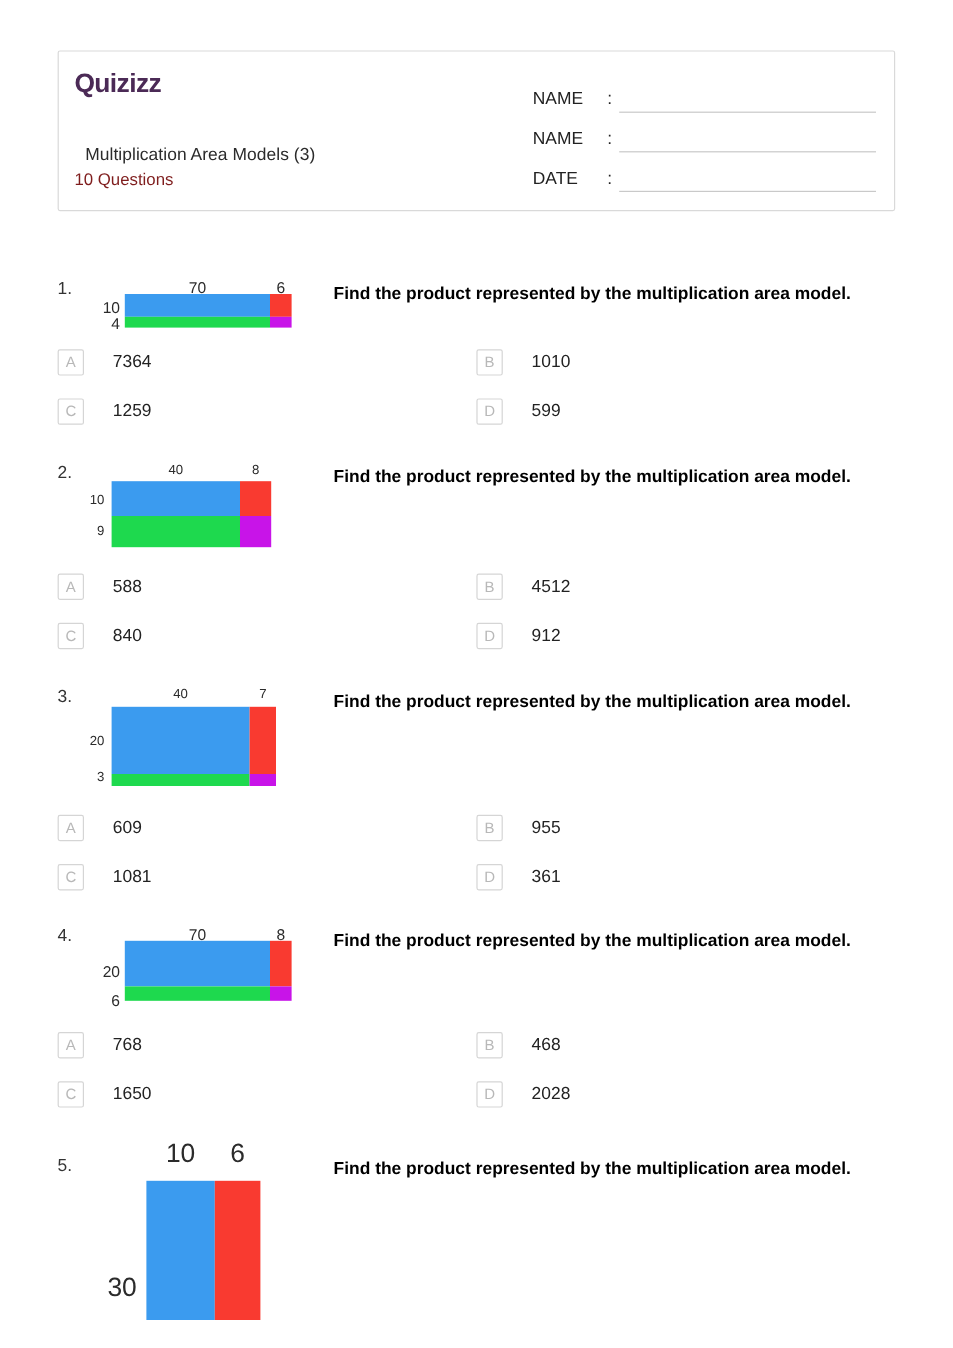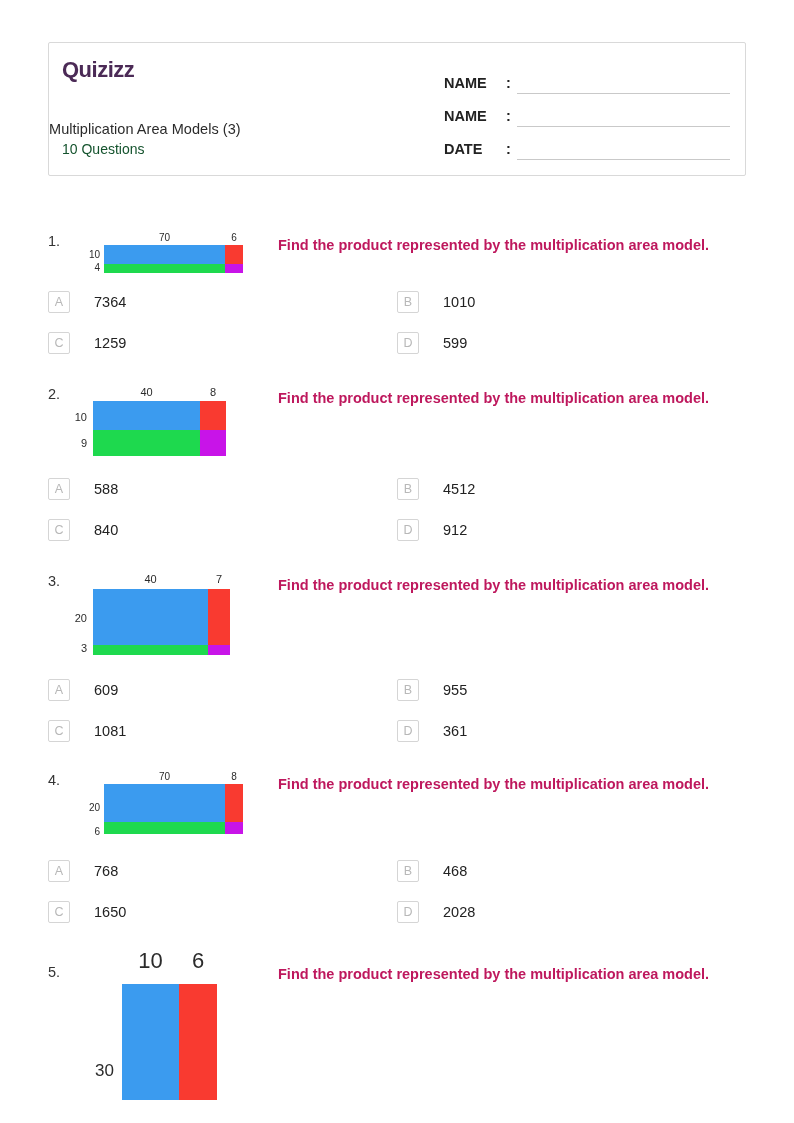--- a/index.html
+++ b/index.html
@@ -44,38 +44,37 @@
   .logo {
     font-size: 22px;
     font-weight: bold;
     letter-spacing: -0.5px;
     color: #4b2a56;
     line-height: 1;
     margin-top: 2px;
   }
   .quiz-title {
     position: absolute;
-    left: 0;
+    left: 22px;
     top: 78px;
     font-size: 14.5px;
     color: #2b2b2b;
     letter-spacing: 0.05px;
   }
   .quiz-count {
     position: absolute;
     left: 13px;
     top: 98px;
     font-size: 14px;
-    color: #14532d;
+    color: #7f1d1d;
   }
   .header-right {
     flex: 1;
     box-sizing: border-box;
     padding: 18px 15px 0 7px;
-    font-weight: bold;
   }
   .field-row {
     display: flex;
     align-items: flex-end;
     height: 33px;
   }
   .field-label {
     font-size: 14.5px;
     color: #222;
     width: 62px;
@@ -112,42 +111,42 @@
   .q-figure {
     width: 195px;
     flex: none;
     position: relative;
   }
   .q-text {
     flex: 1;
     font-size: 14.5px;
     font-weight: bold;
     line-height: 24px;
-    color: #be185d;
+    color: #000000;
     padding-left: 7px;
   }
 
   
   .model {
     position: relative;
     margin: 0 auto;
   }
   .model .grid {
     display: grid;
     position: absolute;
   }
   .cell { display: block; }
   .c-blue   { background: #3b9bef; }
   .c-green  { background: #1ed94e; }
   .c-red    { background: #f93a30; }
   .c-purple { background: #c814e8; }
 
   .lbl {
     position: absolute;
-    font-size: 10px;
+    font-size: 13px;
     color: #2b2b2b;
     text-align: center;
     white-space: nowrap;
     line-height: 1;
   }
   .lbl-left {
     text-align: right;
   }
 
   
@@ -370,21 +369,21 @@
     </div>
   </div>
 
   <div class="q-block" style="margin-top:27px;">
     <div class="q-row">
       <div class="q-num" style="padding-top:14px;">5.</div>
       <div class="q-figure">
         <div class="model" style="width:95px;height:150px;margin-left:46px;">
           <div class="lbl" style="left:0;top:0;width:57px;font-size:22px;">10</div>
           <div class="lbl" style="left:57px;top:0;width:38px;font-size:22px;">6</div>
-          <div class="lbl lbl-left" style="left:-46px;top:112px;width:38px;font-size:17px;">30</div>
+          <div class="lbl lbl-left" style="left:-46px;top:112px;width:38px;font-size:22px;">30</div>
           <div class="grid" style="left:0;top:34px;width:95px;height:116px;grid-template-columns:57px 38px;grid-template-rows:116px;">
             <span class="cell c-blue"></span>
             <span class="cell c-red"></span>
           </div>
         </div>
       </div>
       <div class="q-text" style="padding-top:12px;">Find the product represented by the multiplication area model.</div>
     </div>
   </div>
 

